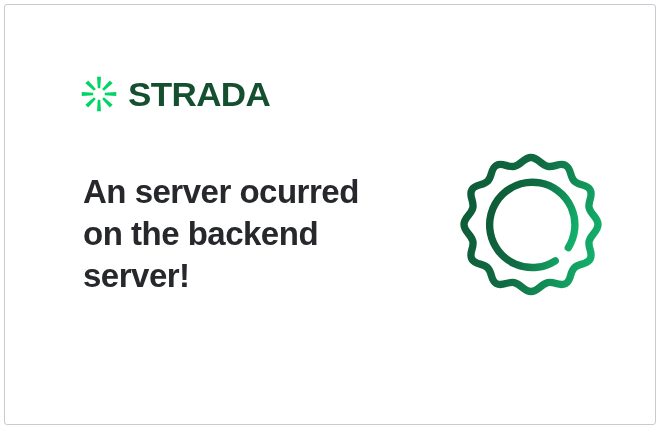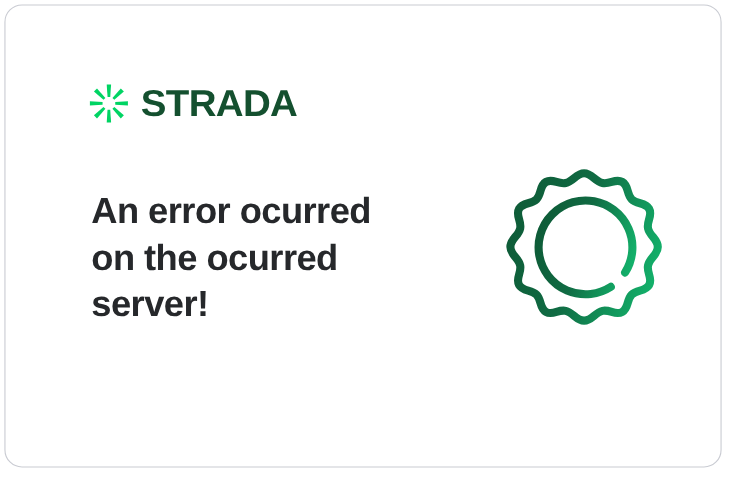--- a/index.html
+++ b/index.html
@@ -16,21 +16,21 @@
 
   .card {
     position: absolute;
     left: 4px;
     top: 4px;
     width: 652px;
     height: 421px;
     box-sizing: border-box;
     background: #ffffff;
     border: 1px solid #c9cbd2;
-    border-radius: 16px;
+    border-radius: 3px;
     overflow: hidden;
     text-decoration: underline;
   }
 
   
   .brand {
     position: absolute;
     left: 76px;
     top: 71px;
     display: flex;
@@ -98,21 +98,21 @@
         <use href="#spoke" transform="rotate(135 50 50)"></use>
         <use href="#spoke" transform="rotate(180 50 50)"></use>
         <use href="#spoke" transform="rotate(225 50 50)"></use>
         <use href="#spoke" transform="rotate(270 50 50)"></use>
         <use href="#spoke" transform="rotate(315 50 50)"></use>
       </g>
     </svg>
     <div class="brand-word">STRADA</div>
   </div>
 
-  <div class="message">An error ocurred on the ocurred server!</div>
+  <div class="message">An server ocurred on the backend server!</div>
 
   <svg class="gear" viewBox="0 0 200 200" aria-hidden="true">
     <defs>
       <linearGradient id="gearGrad" x1="0" y1="0.35" x2="1" y2="0.65">
         <stop offset="0%" stop-color="#0E5C38"></stop>
         <stop offset="45%" stop-color="#106B43"></stop>
         <stop offset="100%" stop-color="#13B06A"></stop>
       </linearGradient>
     </defs>
     <g fill="none" stroke="url(#gearGrad)" stroke-width="9" stroke-linecap="round" stroke-linejoin="round">

